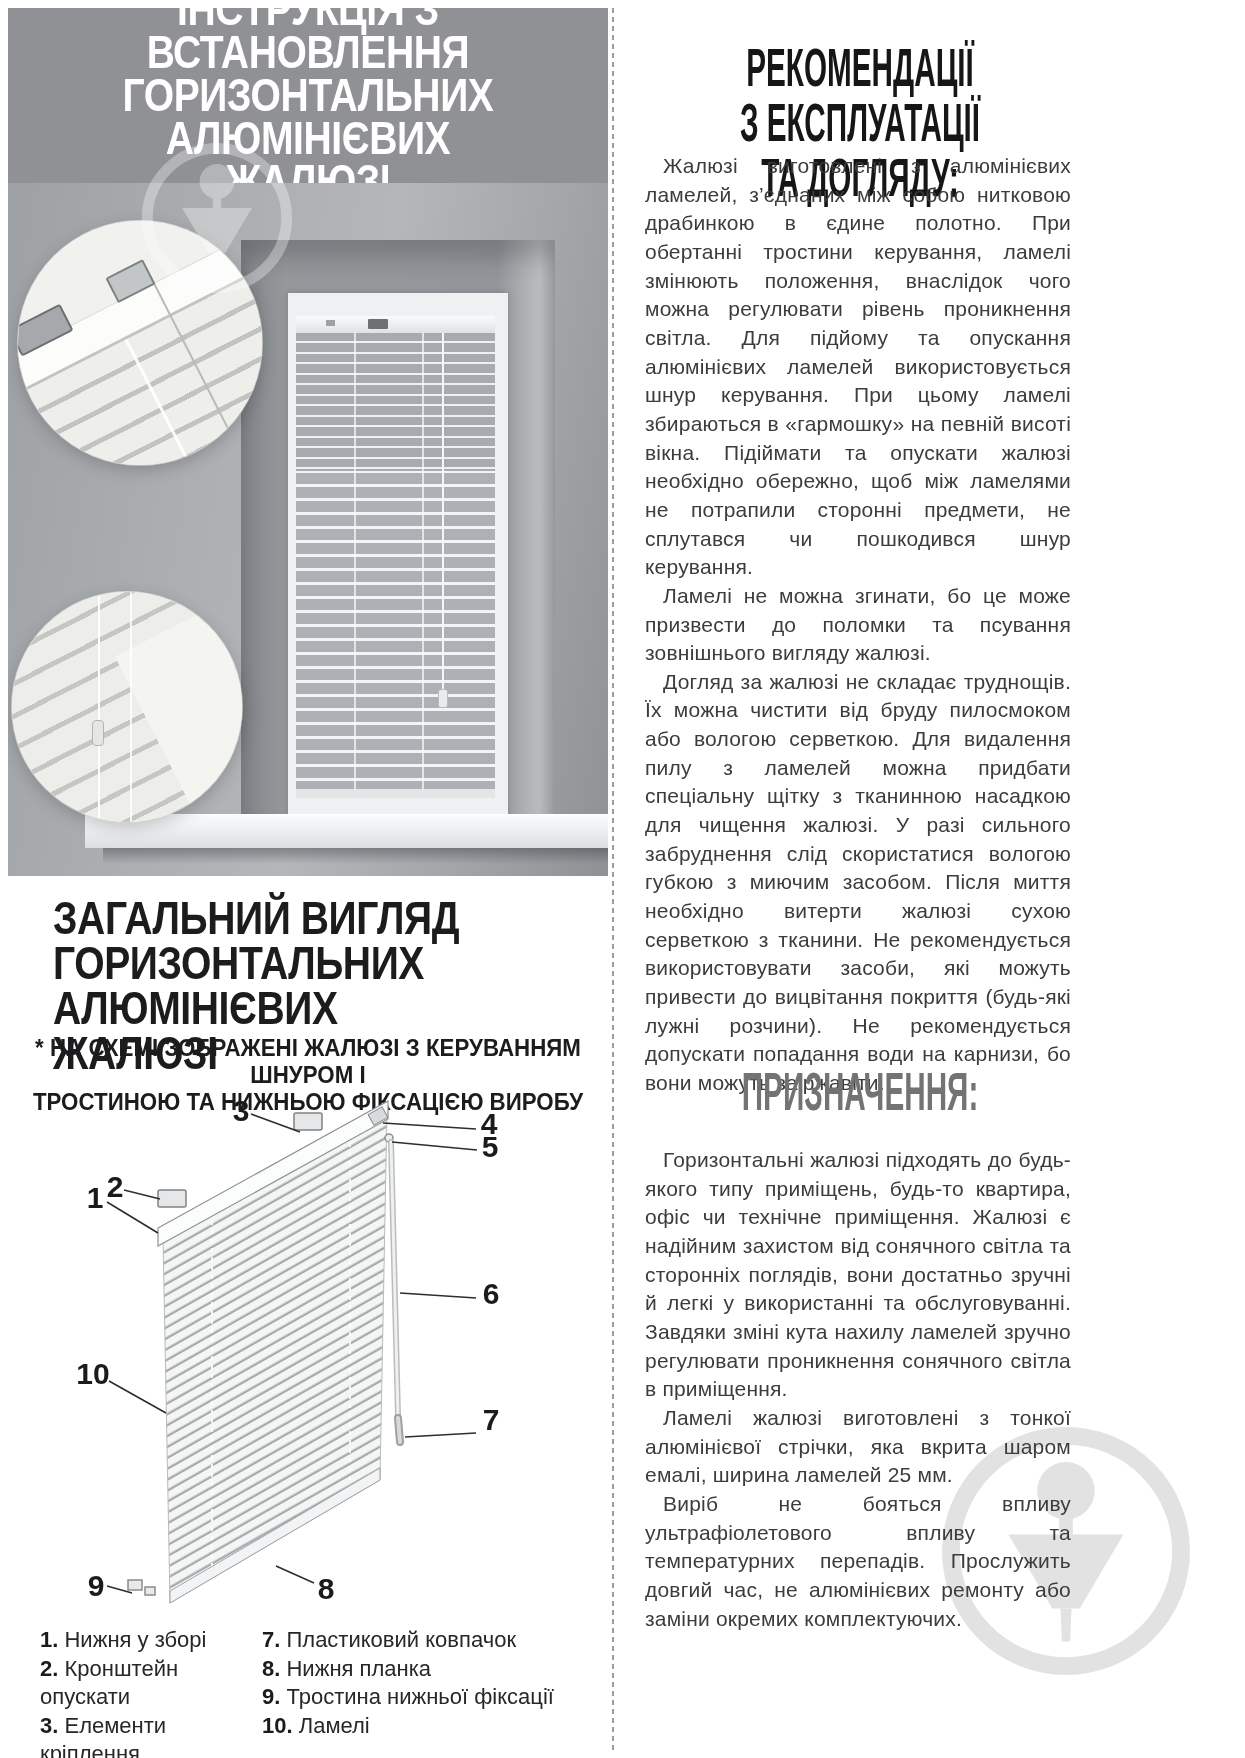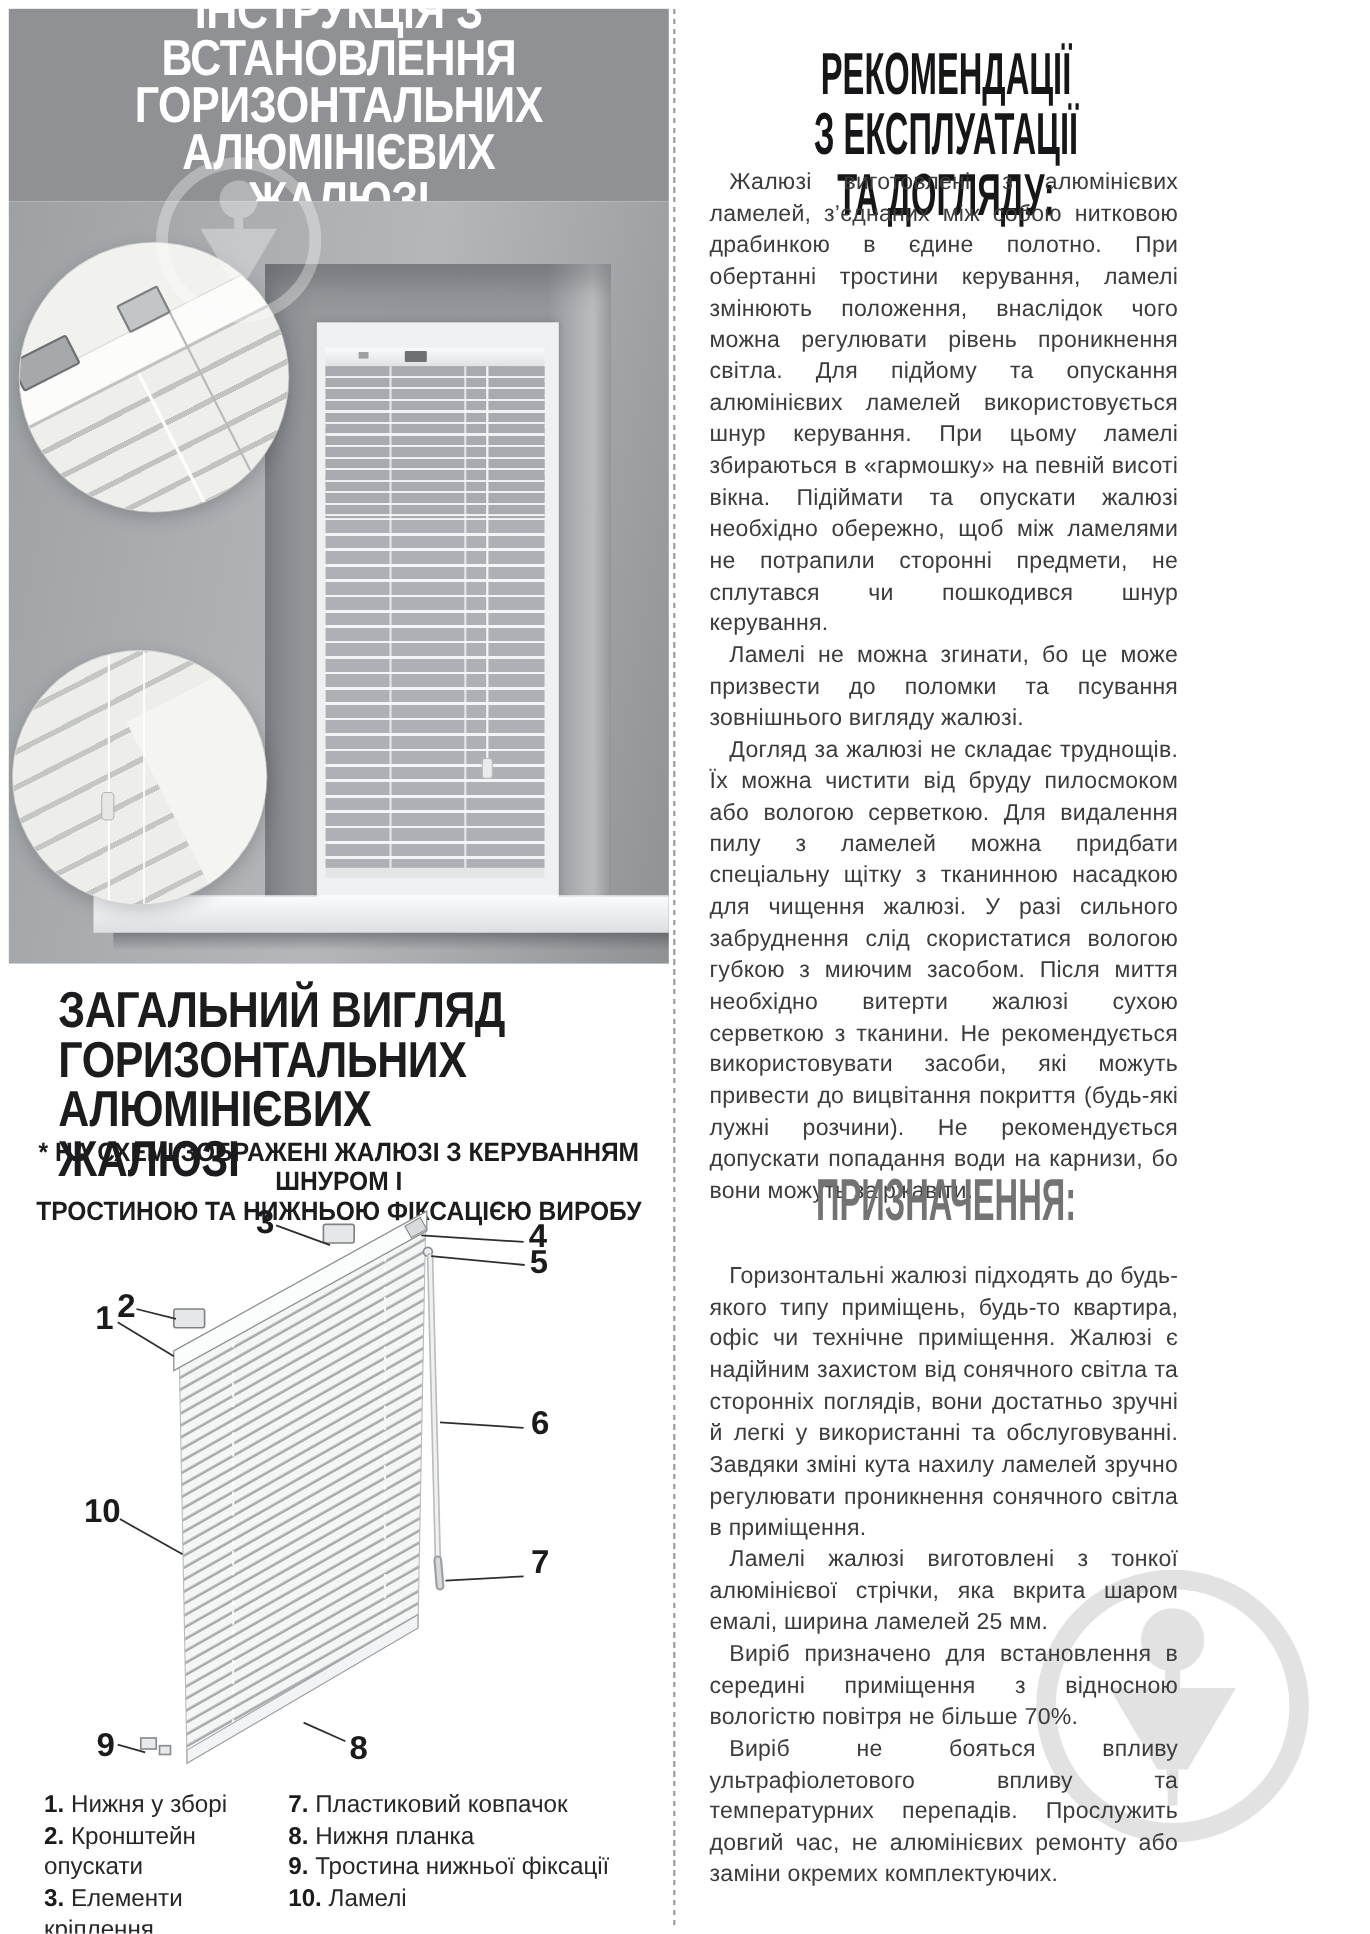--- a/index.html
+++ b/index.html
@@ -253,20 +253,19 @@
     <p class="para">Догляд за жалюзі не складає труднощів. Їх можна чистити від бруду пилосмоком або вологою серветкою. Для видалення пилу з ламелей можна придбати спеціальну щітку з тканинною насадкою для чищення жалюзі. У разі сильного забруднення слід скористатися вологою губкою з миючим засобом. Після миття необхідно витерти жалюзі сухою серветкою з тканини. Не рекомендується використовувати засоби, які можуть привести до вицвітання покриття (будь-які лужні розчини). Не рекомендується допускати попадання води на карнизи, бо вони можуть заіржавіти.</p>
   </div>
 
   <div class="abs" id="purpose-title">
     <span class="t cond">ПРИЗНАЧЕННЯ:</span>
   </div>
 
   <div class="abs" id="purpose-paras">
     <p class="para">Горизонтальні жалюзі підходять до будь-якого типу приміщень, будь-то квартира, офіс чи технічне приміщення. Жалюзі є надійним захистом від сонячного світла та сторонніх поглядів, вони достатньо зручні й легкі у використанні та обслуговуванні. Завдяки зміні кута нахилу ламелей зручно регулювати проникнення сонячного світла в приміщення.</p>
     <p class="para">Ламелі жалюзі виготовлені з тонкої алюмінієвої стрічки, яка вкрита шаром емалі, ширина ламелей 25 мм.</p>
-    <p class="para">Виріб призначено для встановлення в середині приміщення з відносною вологістю повітря не більше 70%.</p>
     <p class="para">Виріб не бояться впливу ультрафіолетового впливу та температурних перепадів. Прослужить довгий час, не алюмінієвих ремонту або заміни окремих комплектуючих.</p>
   </div>
 
   <div class="abs" id="footer-line"></div>
   <div class="abs" id="page-num">1</div>
 
 </div>
 
 </body></html>

